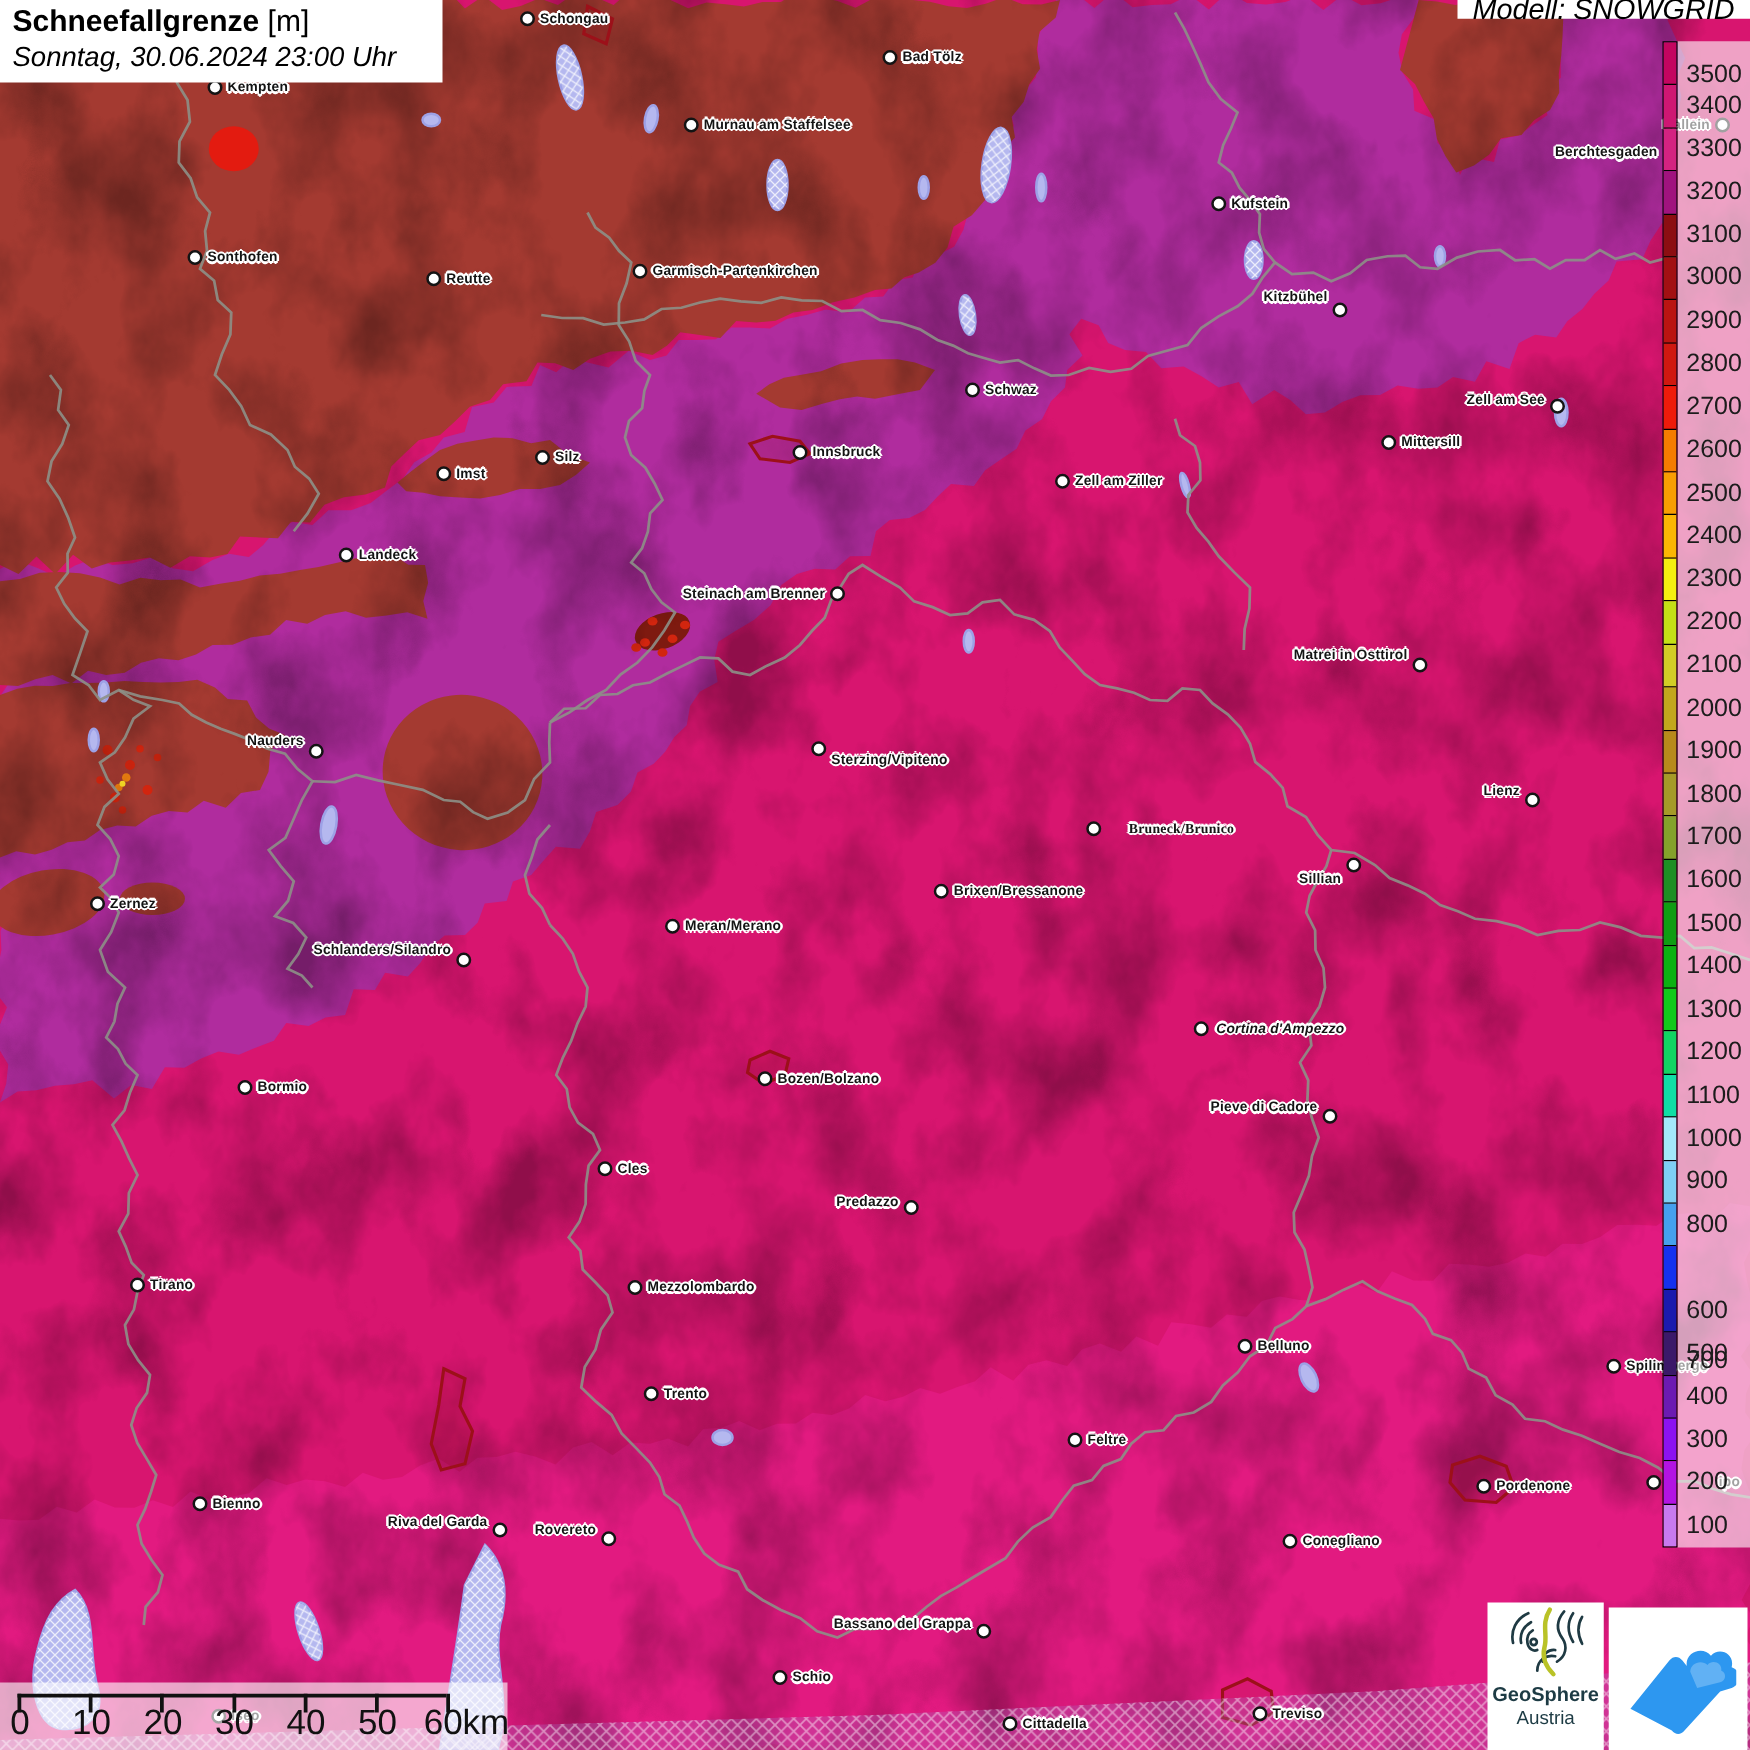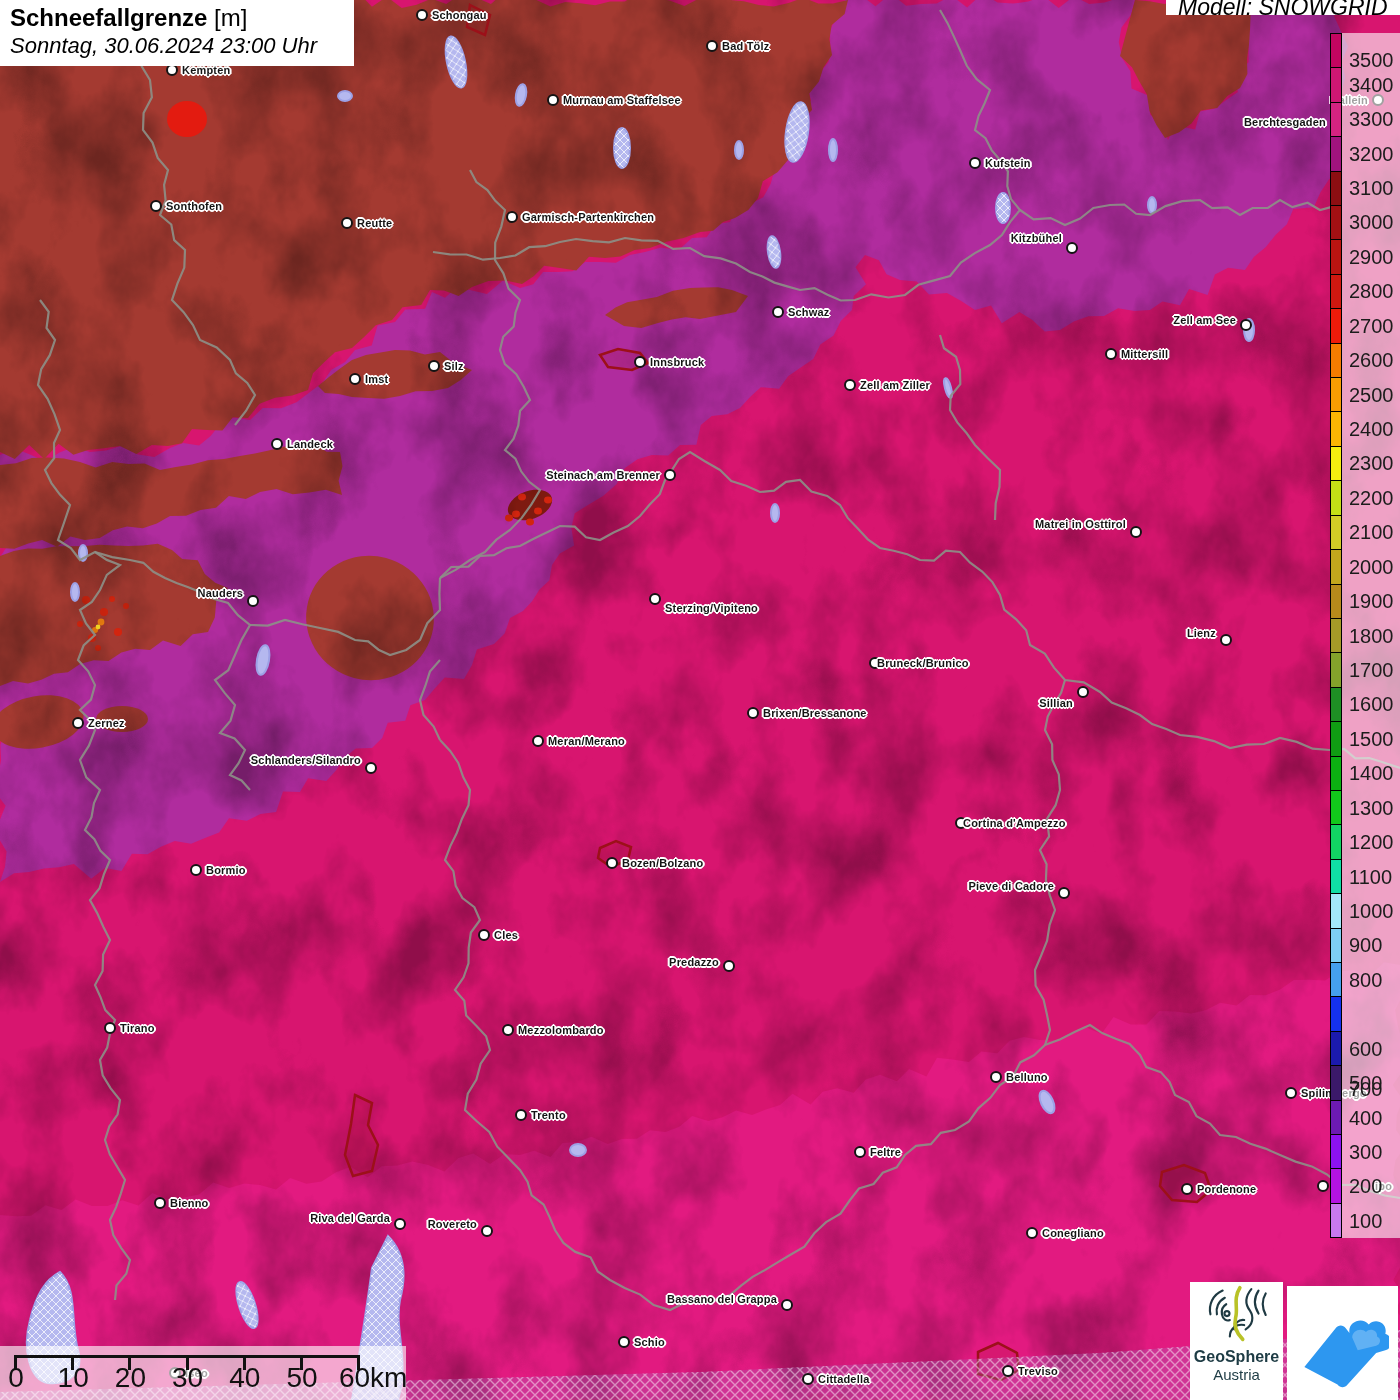--- a/index.html
+++ b/index.html
@@ -255,21 +255,21 @@
       <div class="city" style="left: 655px; top: 599px;">
         <span class="dot"></span>
         <span class="clabel" style="left: 10px; top: calc(50% + 9px);">Sterzing/Vipiteno</span>
       </div>
       <div class="city" style="left: 1226px; top: 640px;">
         <span class="dot"></span>
         <span class="clabel" style="right: 10px; top: calc(50% - 7px);">Lienz</span>
       </div>
       <div class="city" style="left: 875px; top: 663px;">
         <span class="dot"></span>
-        <span class="clabel" style="left: 2px; top: calc(50% + 0px);">Bruneck/Brunico</span>
+        <span class="clabel" style="left: 28px; top: calc(50% + 0px); font-family: Liberation Serif, serif;">Bruneck/Brunico</span>
       </div>
       <div class="city" style="left: 1083px; top: 692px;">
         <span class="dot"></span>
         <span class="clabel" style="right: 10px; top: calc(50% + 11px);">Sillian</span>
       </div>
       <div class="city" style="left: 78px; top: 723px;">
         <span class="dot"></span>
         <span class="clabel" style="left: 10px; top: calc(50% + 0px);">Zernez</span>
       </div>
       <div class="city" style="left: 753px; top: 713px;">
@@ -279,21 +279,21 @@
       <div class="city" style="left: 538px; top: 741px;">
         <span class="dot"></span>
         <span class="clabel" style="left: 10px; top: calc(50% + 0px);">Meran/Merano</span>
       </div>
       <div class="city" style="left: 371px; top: 768px;">
         <span class="dot"></span>
         <span class="clabel" style="right: 10px; top: calc(50% - 8px);">Schlanders/Silandro</span>
       </div>
       <div class="city" style="left: 961px; top: 823px;">
         <span class="dot"></span>
-        <span class="clabel" style="left: 2px; top: calc(50% + 0px);">Cortina d'Ampezzo</span>
+        <span class="clabel" style="left: 12px; top: calc(50% + 0px); font-style: italic;">Cortina d'Ampezzo</span>
       </div>
       <div class="city" style="left: 196px; top: 870px;">
         <span class="dot"></span>
         <span class="clabel" style="left: 10px; top: calc(50% + 0px);">Bormio</span>
       </div>
       <div class="city" style="left: 612px; top: 863px;">
         <span class="dot"></span>
         <span class="clabel" style="left: 10px; top: calc(50% + 0px);">Bozen/Bolzano</span>
       </div>
       <div class="city" style="left: 1064px; top: 893px;">

